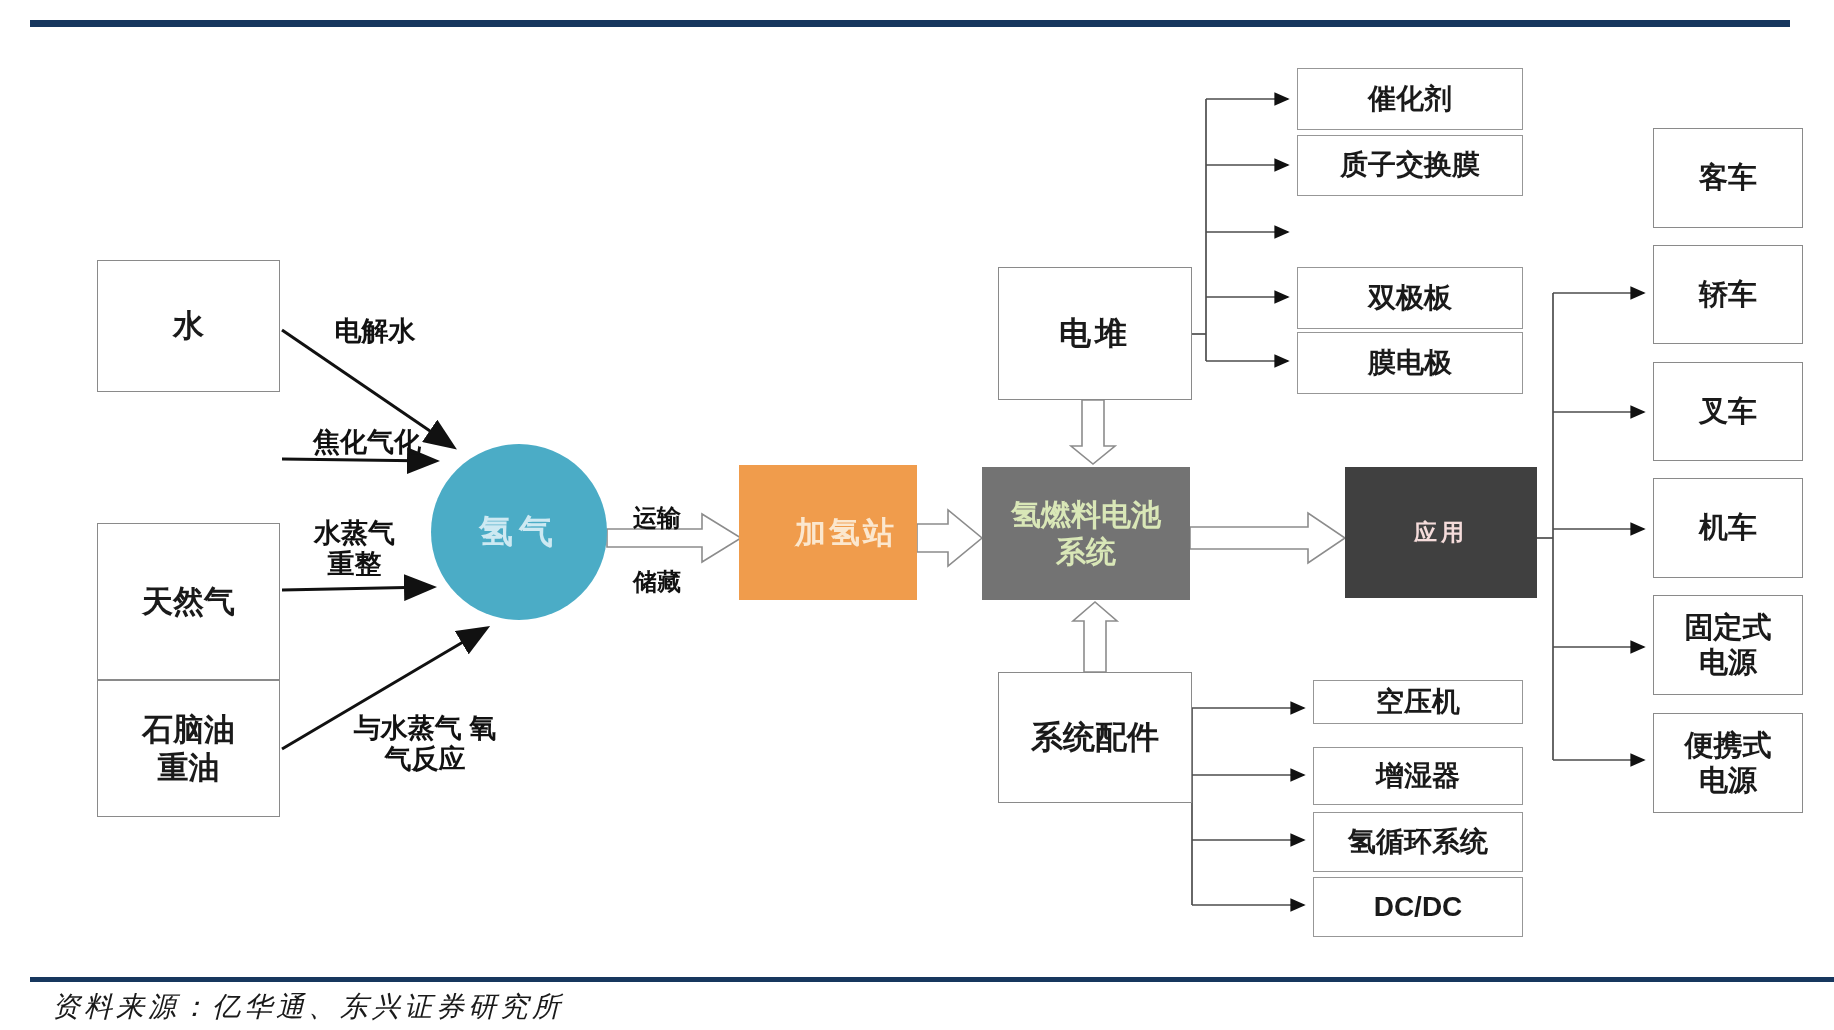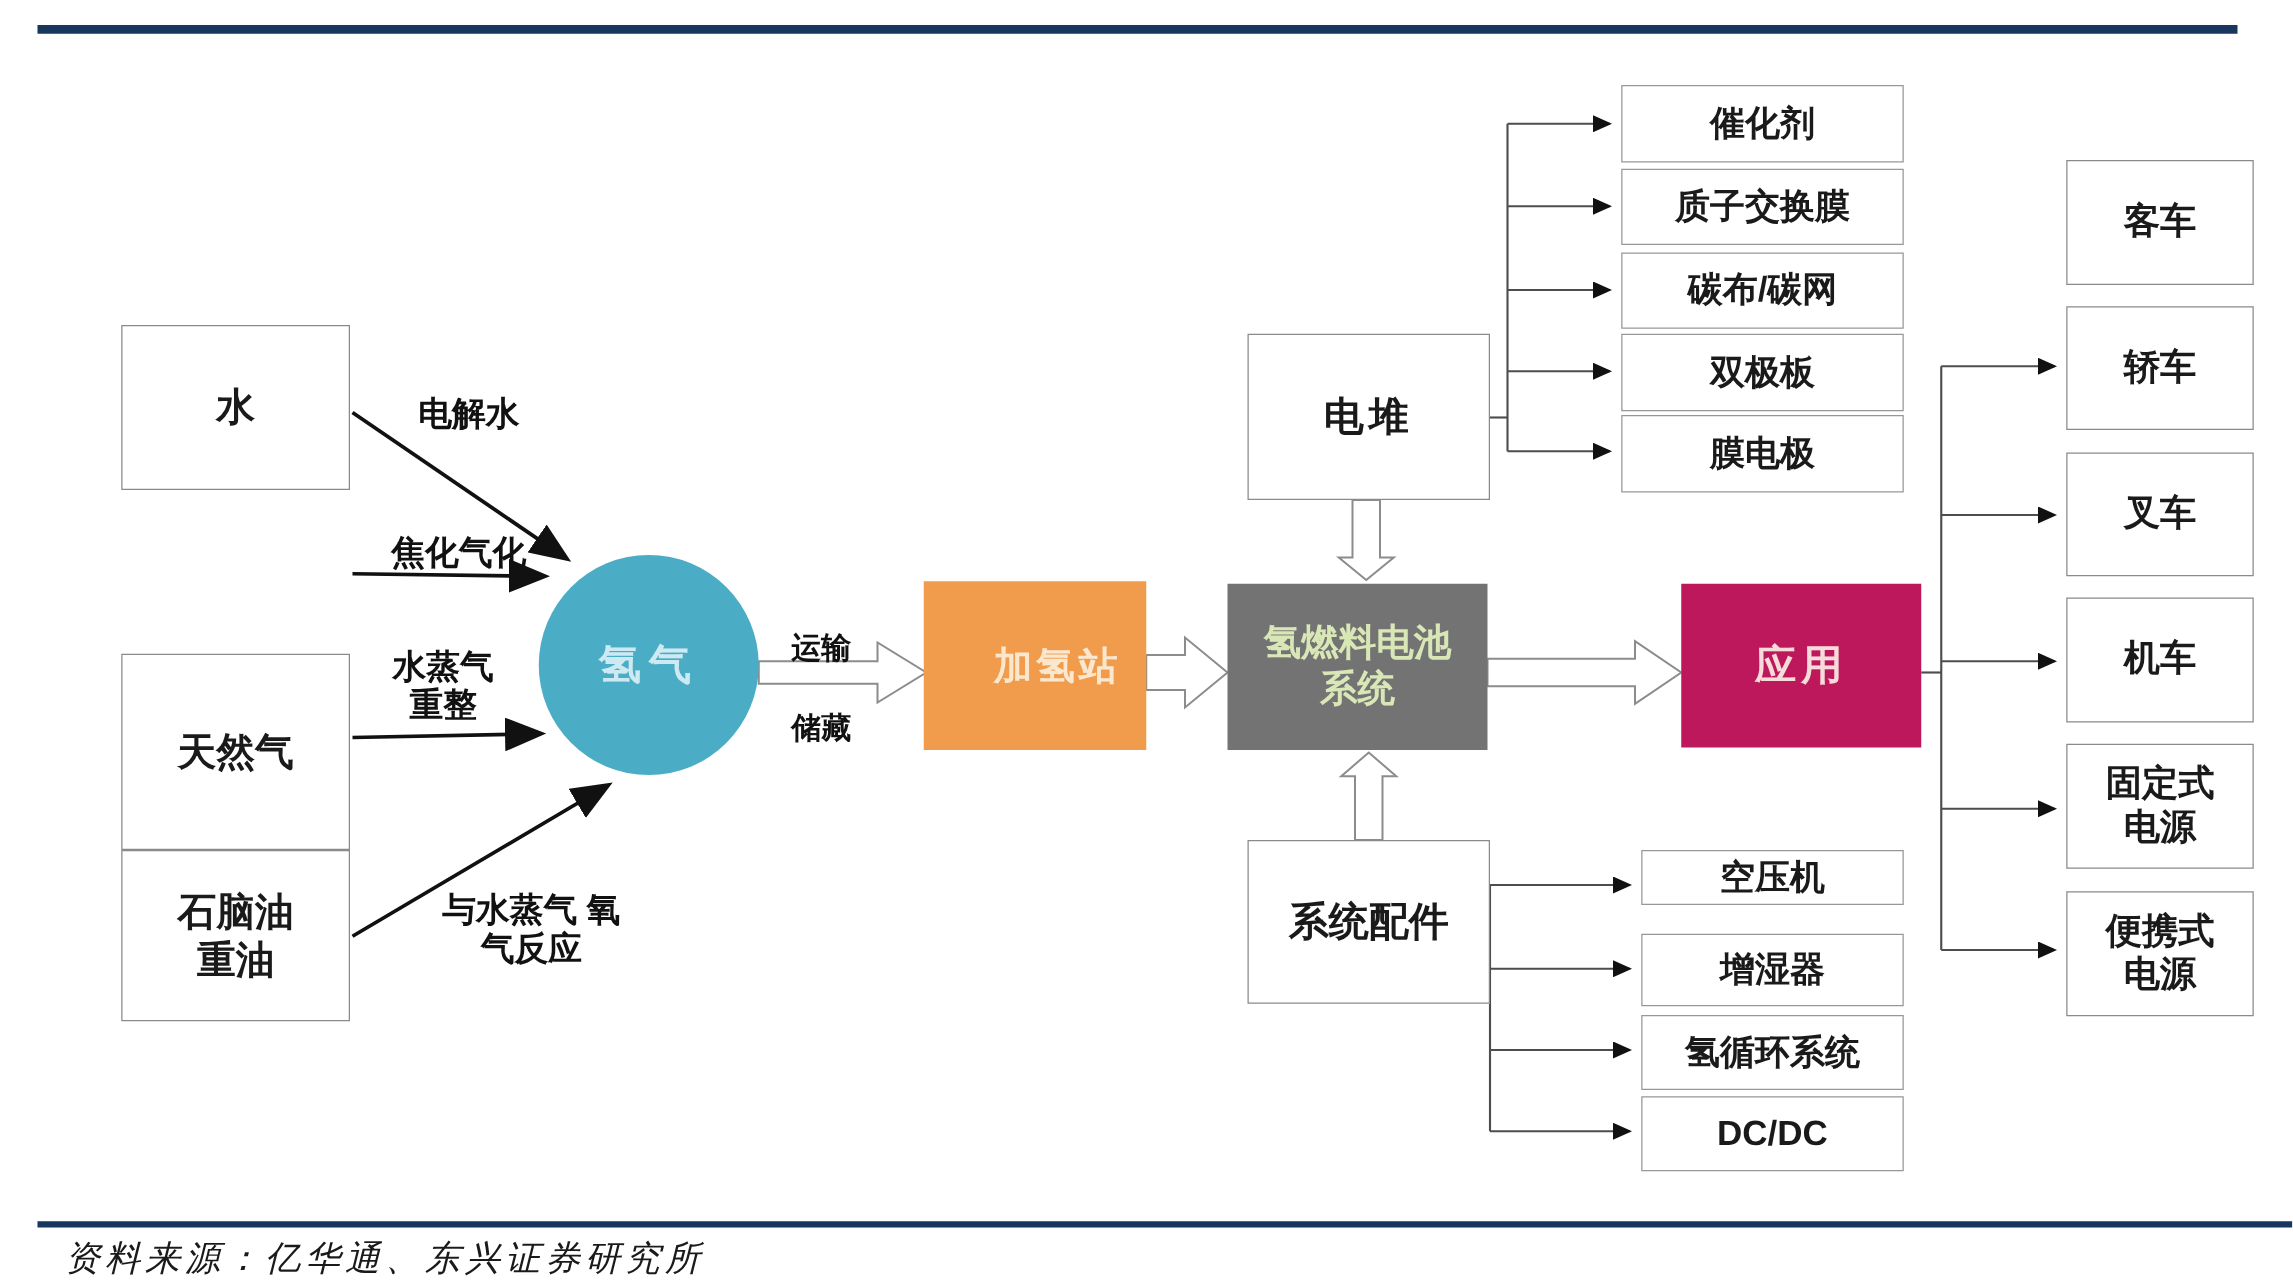--- a/index.html
+++ b/index.html
@@ -19,21 +19,21 @@
   .app-item{border:1.5px solid #8a8a8a;font-size:29px;}
   .hub-box{font-size:32px;}
   .color-box{border:none;}
   #hydrogen-circle{
     position:absolute;border-radius:50%;background:#4BACC6;color:#CDE9F2;
     display:flex;align-items:center;justify-content:center;font-size:34px;
     letter-spacing:6px;font-weight:600;
   }
   #station-box{background:#F09C4C;color:#FBE7CE;font-size:31px;letter-spacing:3px;padding-left:36px;}
   #fuelcell-box{background:#737373;color:#D9E7B7;font-size:30px;}
-  #application-box{background:#be185d;color:#F5DCDB;font-size:33px;letter-spacing:4px;}
+  #application-box{background:#404040;color:#F5DCDB;font-size:23px;letter-spacing:4px;}
   .flow-label{
     position:absolute;text-align:center;font-weight:700;font-size:27px;
     white-space:pre-line;line-height:1.15;color:#111;
   }
   .small-label{position:absolute;text-align:center;font-weight:700;font-size:24px;color:#111;}
   #footer-note{
     position:absolute;left:52px;top:988px;font-family:"Liberation Serif","DejaVu Serif",serif;
     font-style:italic;font-size:28px;letter-spacing:4px;color:#1a1a1a;
   }
 </style>
@@ -123,21 +123,20 @@
   <div class="small-label" style="left:616px;top:566px;width:82px;">储藏</div>
 
   <div class="box color-box" id="station-box" style="left:739px;top:465px;width:178px;height:135px;">加氢站</div>
   <div class="box color-box" id="fuelcell-box" style="left:982px;top:467px;width:208px;height:133px;">氢燃料电池
 系统</div>
   <div class="box color-box" id="application-box" style="left:1345px;top:467px;width:192px;height:131px;">应用</div>
 
   <div class="box hub-box" style="left:998px;top:267px;width:194px;height:133px;letter-spacing:4px;">电堆</div>
   <div class="box comp-box" style="left:1297px;top:68px;width:226px;height:62px;">催化剂</div>
   <div class="box comp-box" style="left:1297px;top:135px;width:226px;height:61px;">质子交换膜</div>
-  <div class="box comp-box" style="left:1297px;top:202px;width:226px;height:61px;">碳布/碳网</div>
   <div class="box comp-box" style="left:1297px;top:267px;width:226px;height:62px;">双极板</div>
   <div class="box comp-box" style="left:1297px;top:332px;width:226px;height:62px;">膜电极</div>
 
   <div class="box hub-box" style="left:998px;top:672px;width:194px;height:131px;">系统配件</div>
   <div class="box comp-box" style="left:1313px;top:680px;width:210px;height:44px;">空压机</div>
   <div class="box comp-box" style="left:1313px;top:747px;width:210px;height:58px;">增湿器</div>
   <div class="box comp-box" style="left:1313px;top:812px;width:210px;height:60px;">氢循环系统</div>
   <div class="box comp-box" style="left:1313px;top:877px;width:210px;height:60px;">DC/DC</div>
 
   <div class="box app-item" style="left:1653px;top:128px;width:150px;height:100px;">客车</div>

